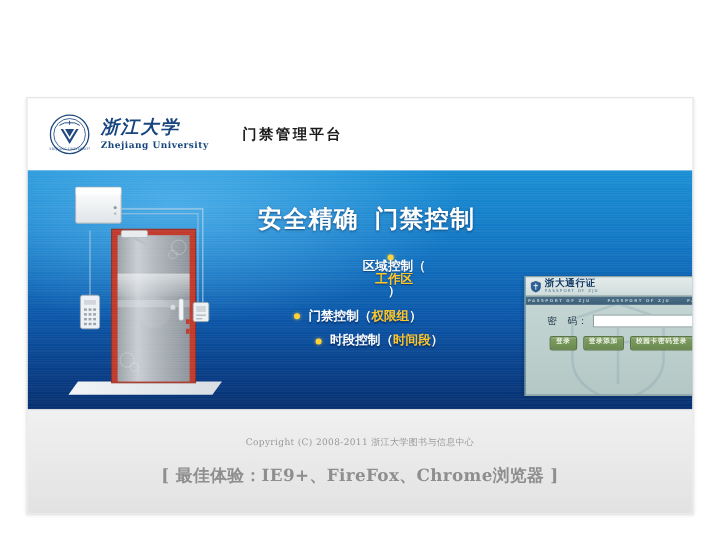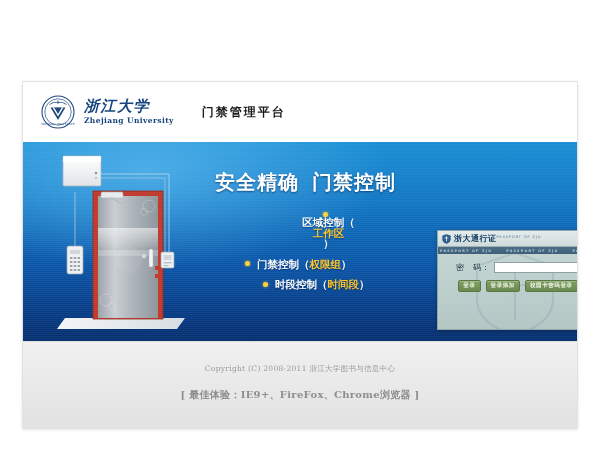--- a/index.html
+++ b/index.html
@@ -193,21 +193,21 @@
     letter-spacing: 0.5px;
     line-height: 1;
   }
   #login-title-en {
     font-size: 3.4px;
     color: #4e6f8e;
     letter-spacing: 1px;
     line-height: 1;
     margin-top: 1px;
   }
-  #login-title-stack { display: flex; flex-direction: row; }
+  #login-title-stack { display: flex; flex-direction: column; }
   #passport-band {
     height: 7px;
     background: linear-gradient(to bottom, #4b6e86 0%, #3d5f78 100%);
     display: flex;
     align-items: center;
     overflow: hidden;
     white-space: nowrap;
     font-size: 3.3px;
     letter-spacing: 1.3px;
     color: #b9cbd8;
@@ -297,21 +297,21 @@
     box-sizing: border-box;
   }
   #footer-copyright {
     font-family: "DejaVu Serif", "Liberation Serif", serif;
     font-size: 7.5px;
     color: #9a9a9a;
     letter-spacing: 0.3px;
   }
   #footer-browsers {
     font-family: "DejaVu Serif", "Liberation Serif", serif;
-    font-size: 10px;
+    font-size: 14px;
     font-weight: bold;
     color: #8e8e8e;
     letter-spacing: 0.3px;
     margin-top: 14px;
   }
 </style>
 </head>
 <body>
 
 <div id="page-sheet">

